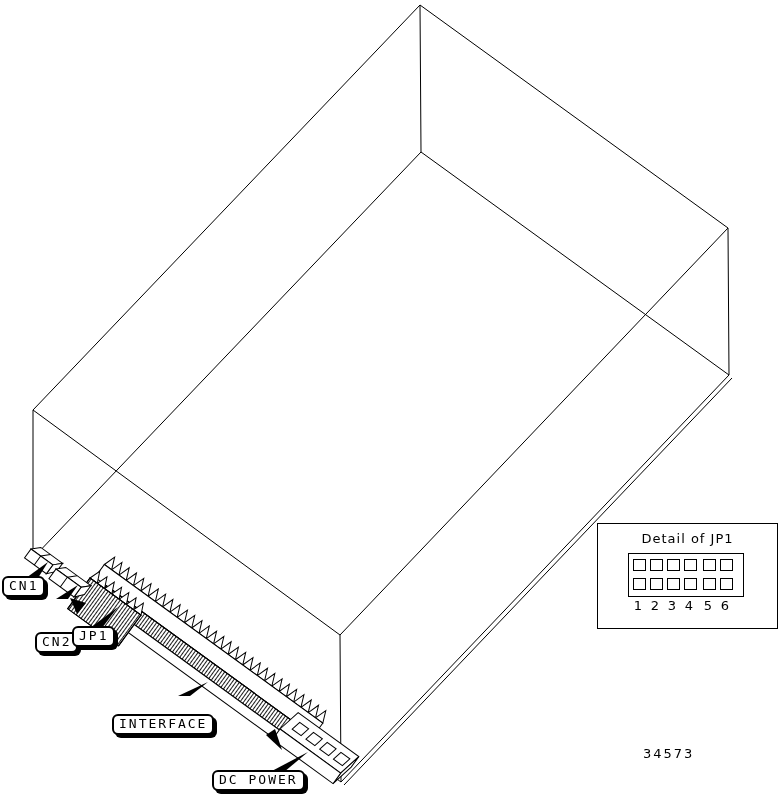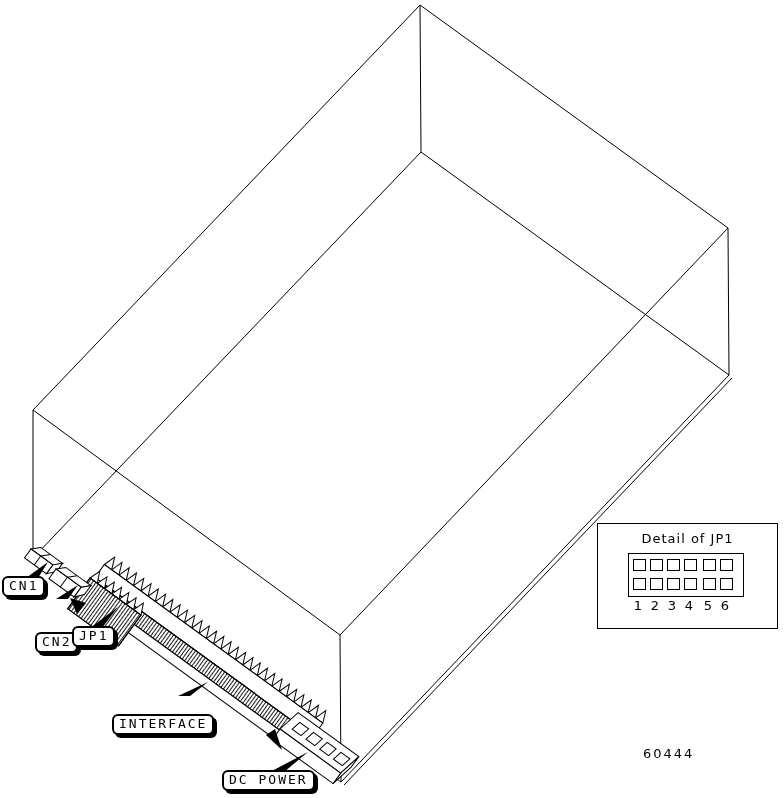--- a/index.html
+++ b/index.html
@@ -124,21 +124,21 @@
 </div>
 <div class="callout" style="left:35px; top:632px;">
   <span>CN2</span>
 </div>
 <div class="callout" style="left:72px; top:626px;">
   <span>JP1</span>
 </div>
 <div class="callout" style="left:112px; top:714px;">
   <span>INTERFACE</span>
 </div>
-<div class="callout" style="left:222px; top:770px;text-align:center;">
+<div class="callout" style="left:212px; top:770px;text-align:center;">
   <span>DC POWER</span>
 </div>
 
 <div class="inset" style="left:597px; top:523px; width:179px; height:104px;">
   <div class="inset-title">Detail of JP1</div>
   <div class="pinblock" style="left:30px; top:29px; width:114px; height:42px;">
     <div class="sq" style="left:4px;  top:5px;"></div>
     <div class="sq" style="left:21px; top:5px;"></div>
     <div class="sq" style="left:38px; top:5px;"></div>
     <div class="sq" style="left:55px; top:5px;"></div>
@@ -152,13 +152,13 @@
     <div class="sq" style="left:91px; top:24px;"></div>
   </div>
   <span class="pin-num" style="left:40px;">1</span>
   <span class="pin-num" style="left:57px;">2</span>
   <span class="pin-num" style="left:74px;">3</span>
   <span class="pin-num" style="left:91px;">4</span>
   <span class="pin-num" style="left:110px;">5</span>
   <span class="pin-num" style="left:127px;">6</span>
 </div>
 
-<div class="fignum" style="left:643px; top:746px;">60444</div>
+<div class="fignum" style="left:643px; top:746px;">34573</div>
 
 </body></html>

